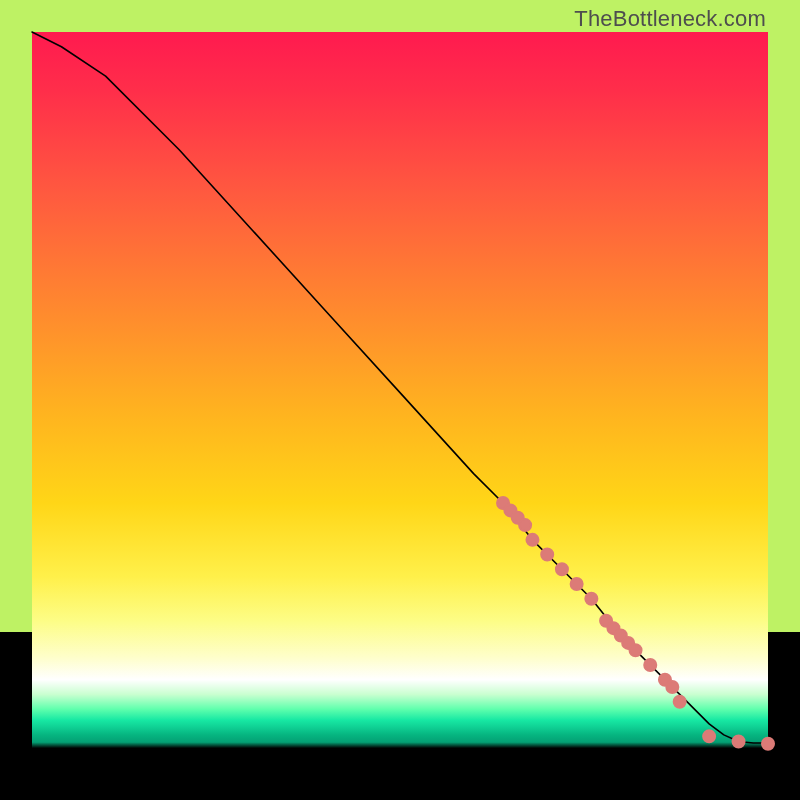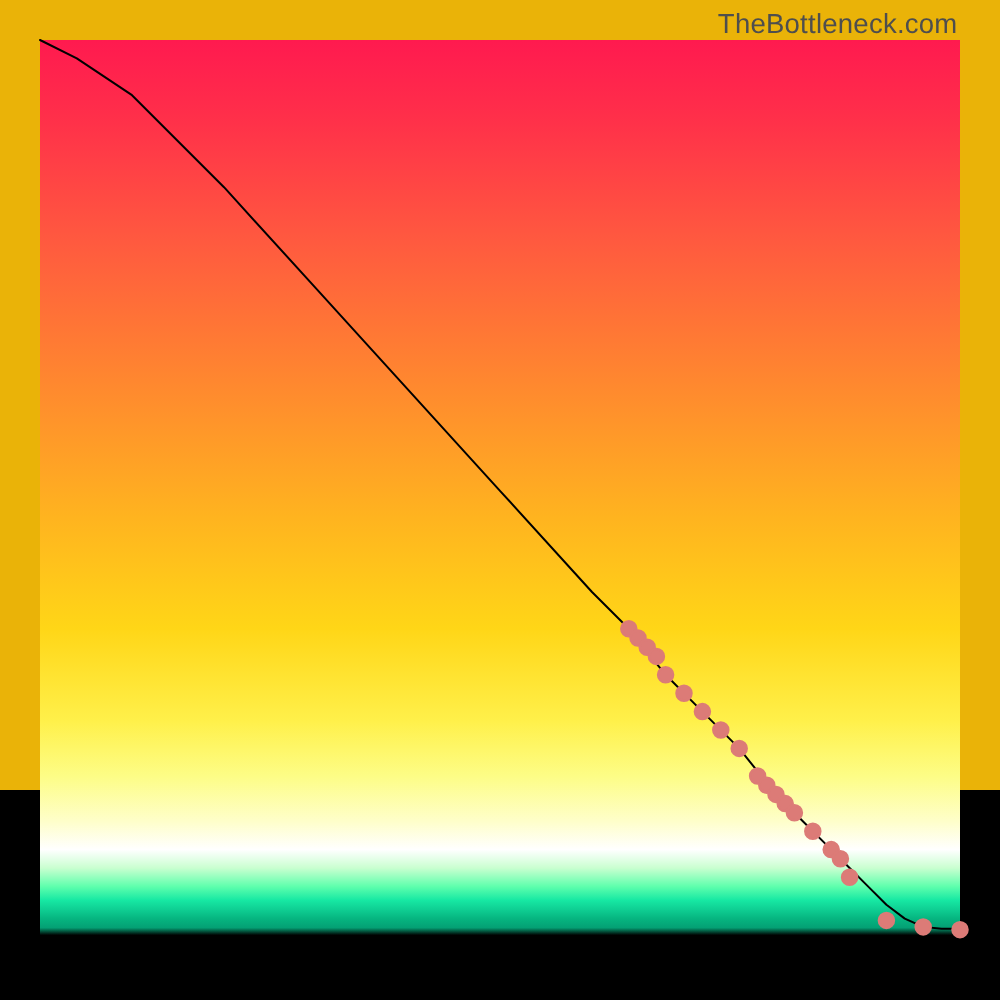--- a/index.html
+++ b/index.html
@@ -8,21 +8,21 @@
     background: #000;
     width: 800px;
     height: 800px;
     overflow: hidden;
     font-family: Arial, Helvetica, sans-serif;
   }
   .stage {
     position: relative;
     width: 800px;
     height: 632px;
-    background: #eab308;
+    background: #bef264;
     text-decoration: underline;
   }
   .plot-area {
     position: absolute;
     left: 32px;
     top: 32px;
     width: 736px;
     height: 736px;
   }
   .gradient-bg {

